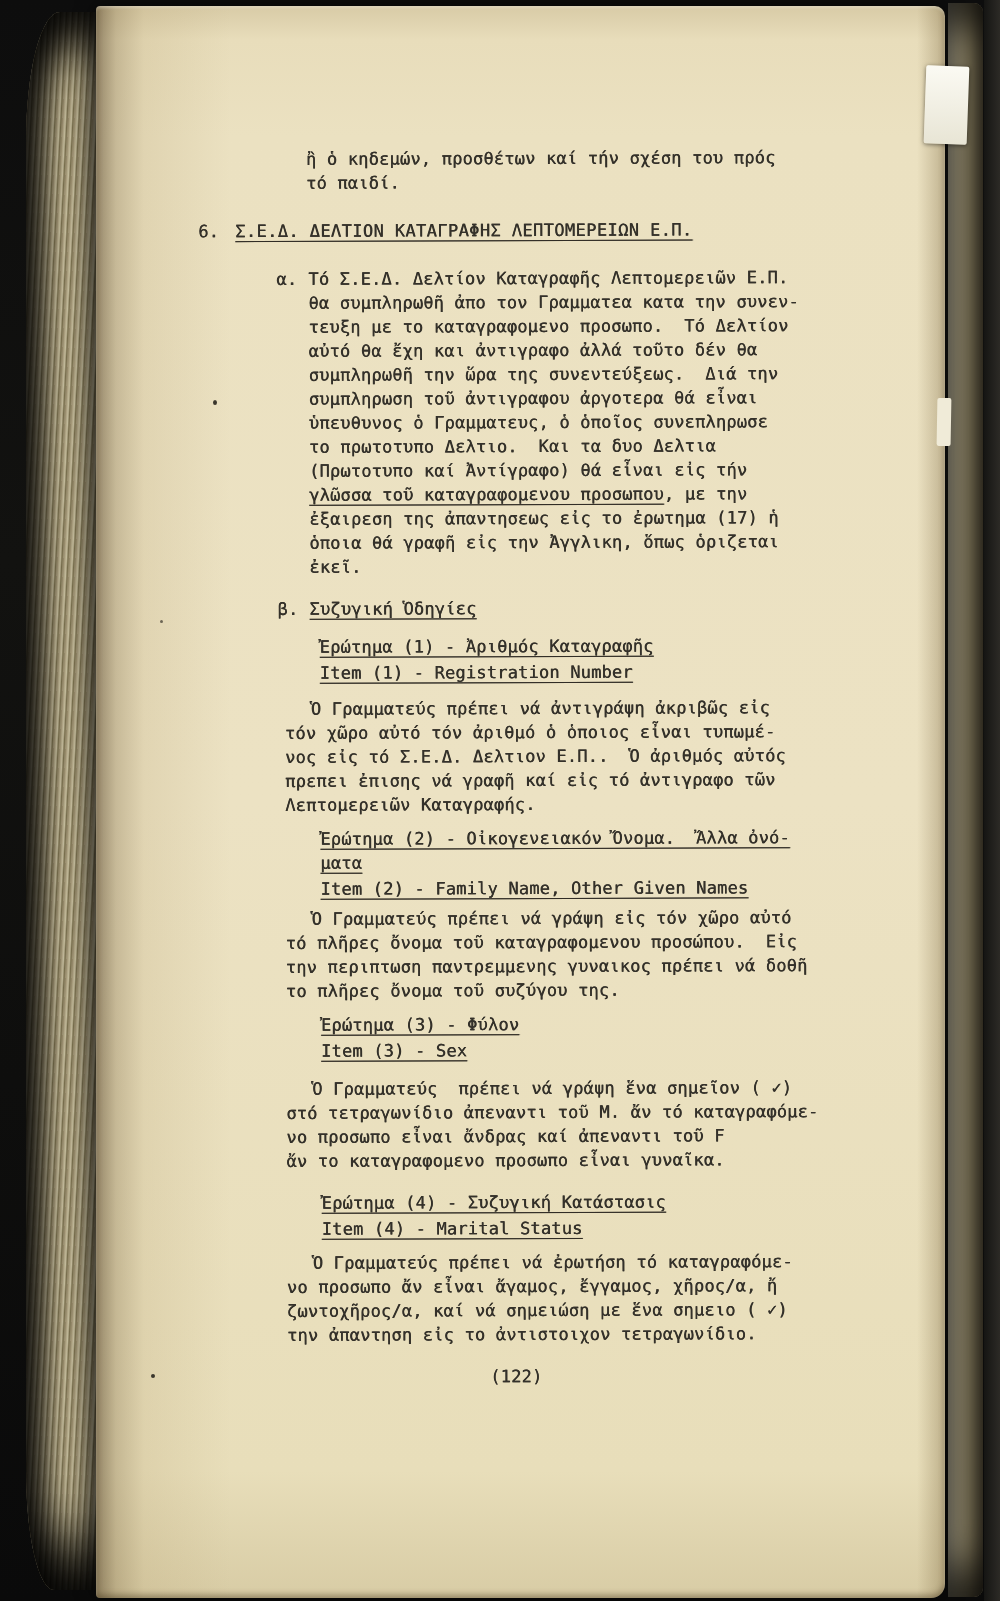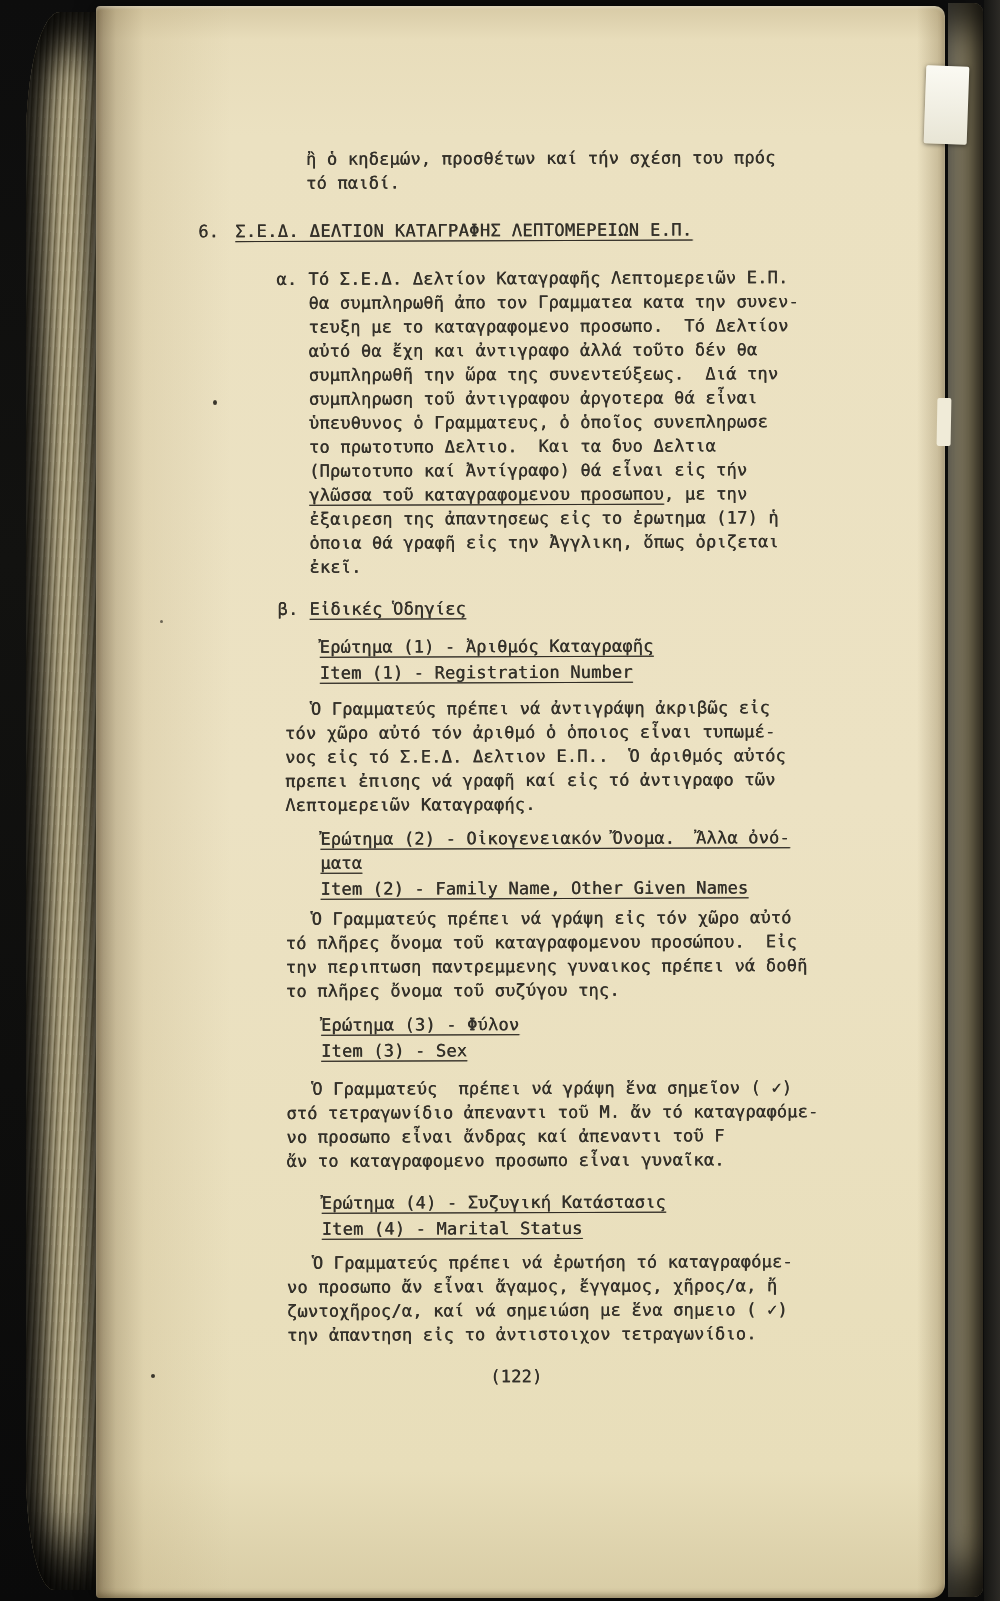--- a/index.html
+++ b/index.html
@@ -100,21 +100,21 @@
 το πρωτοτυπο Δελτιο.  Και τα δυο Δελτια
 (Πρωτοτυπο καί Ἀντίγραφο) θά εἶναι εἰς τήν
 </span><span class="u">γλῶσσα τοῦ καταγραφομενου προσωπου</span><span>, με την
 ἐξαιρεση της ἀπαντησεως εἰς το ἐρωτημα (17) ἡ
 ὁποια θά γραφῆ εἰς την Ἀγγλικη, ὅπως ὁριζεται
 ἐκεῖ.</span></span>
     </div>
 
     <div class="hang item-b">
       <span class="label">β.</span>
-      <span class="u">Εἰδικές Ὁδηγίες</span>
+      <span class="u">Συζυγική Ὁδηγίες</span>
     </div>
 
     <div class="q1">
       <div class="q-heading">
         <div class="pre u">Ἐρώτημα (1) - Ἀριθμός Καταγραφῆς</div>
         <div class="pre u">Item (1) - Registration Number</div>
       </div>
       <div class="q-body pre">Ὁ Γραμματεύς πρέπει νά ἀντιγράψη ἀκριβῶς εἰς
 τόν χῶρο αὐτό τόν ἀριθμό ὁ ὁποιος εἶναι τυπωμέ-
 νος εἰς τό Σ.Ε.Δ. Δελτιον Ε.Π..  Ὁ ἀριθμός αὐτός

